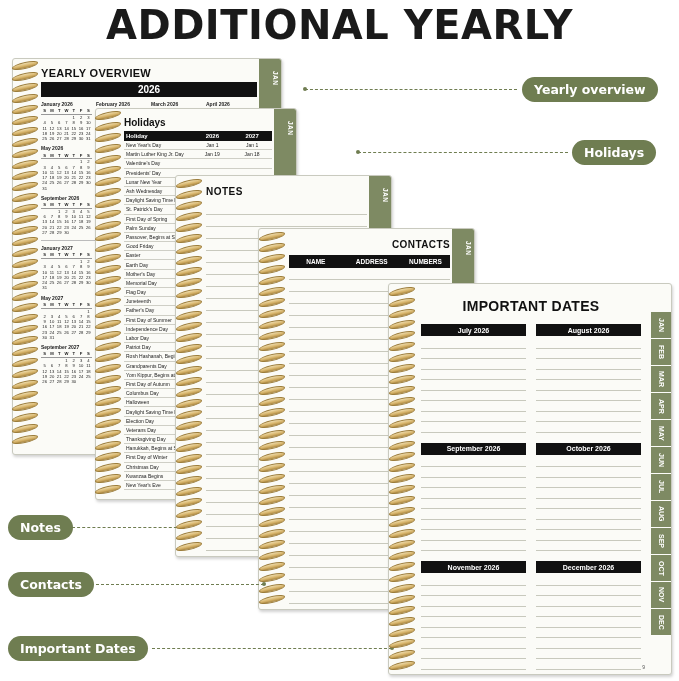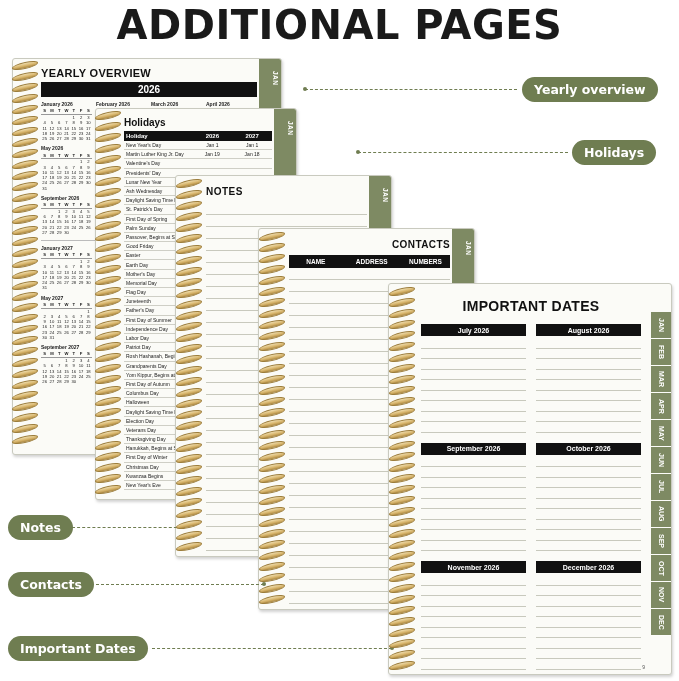--- a/index.html
+++ b/index.html
@@ -209,21 +209,21 @@
   .dot {
     position: absolute;
     width: 4px; height: 4px;
     background: #6f7d51;
     border-radius: 50%;
   }
 </style>
 </head>
 <body>
 
-<div class="title">ADDITIONAL PAGES</div>
+<div class="title">ADDITIONAL YEARLY</div>
 
 <div class="book" id="yearly">
   <div class="greenedge"></div>
   <div class="tabv" style="top:12px;">JAN</div>
   <div class="inner">
     <div class="yo-title">YEARLY OVERVIEW</div>
     <div class="yo-year">2026</div>
     <div id="yearly-grid">
         <div class="mini-row">
           <div class="mini">

